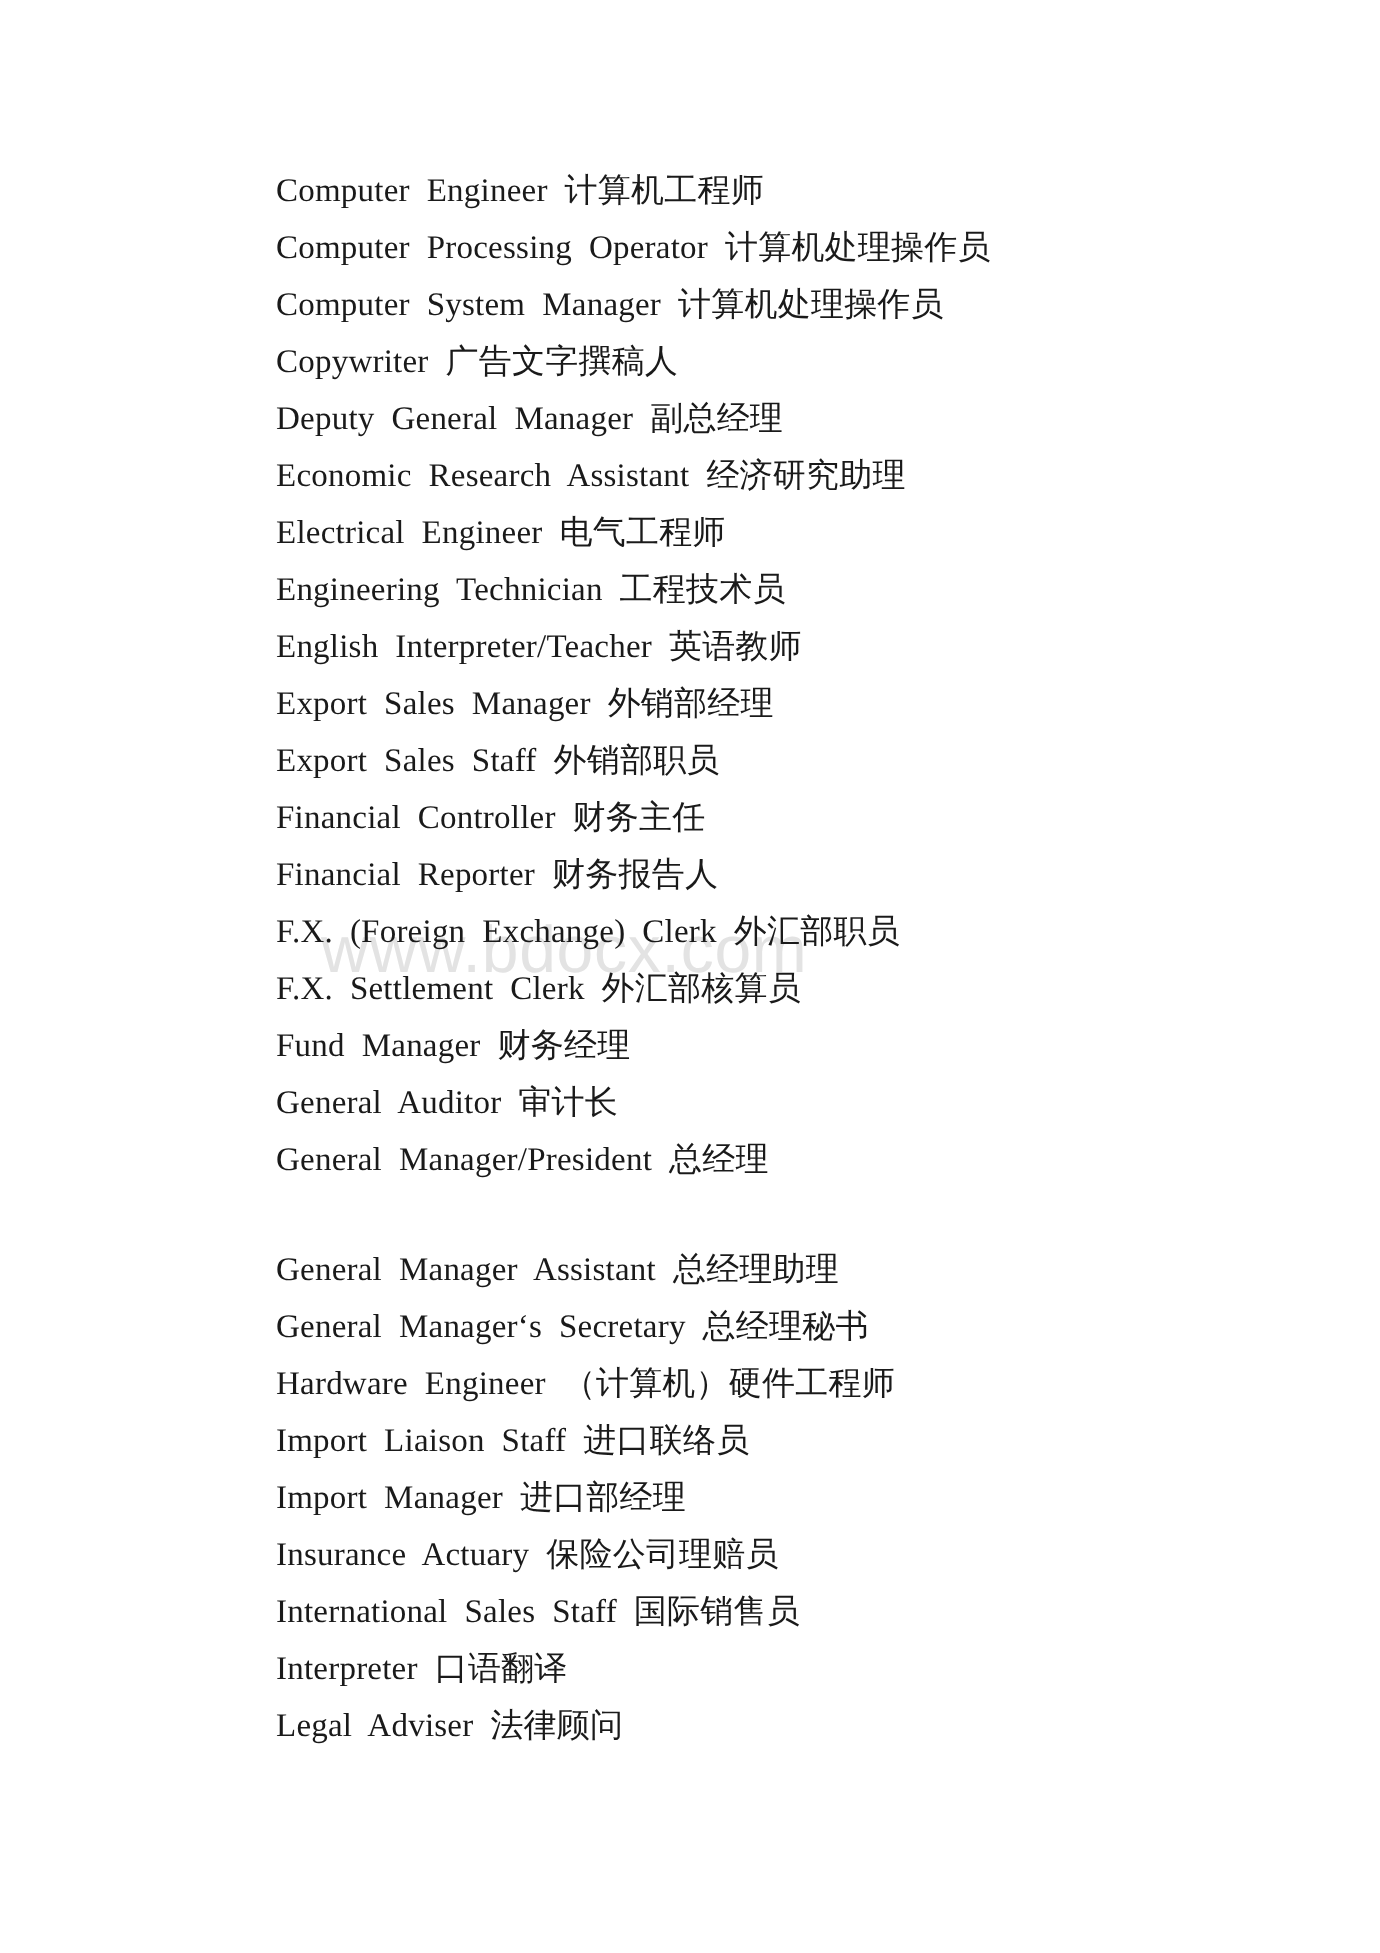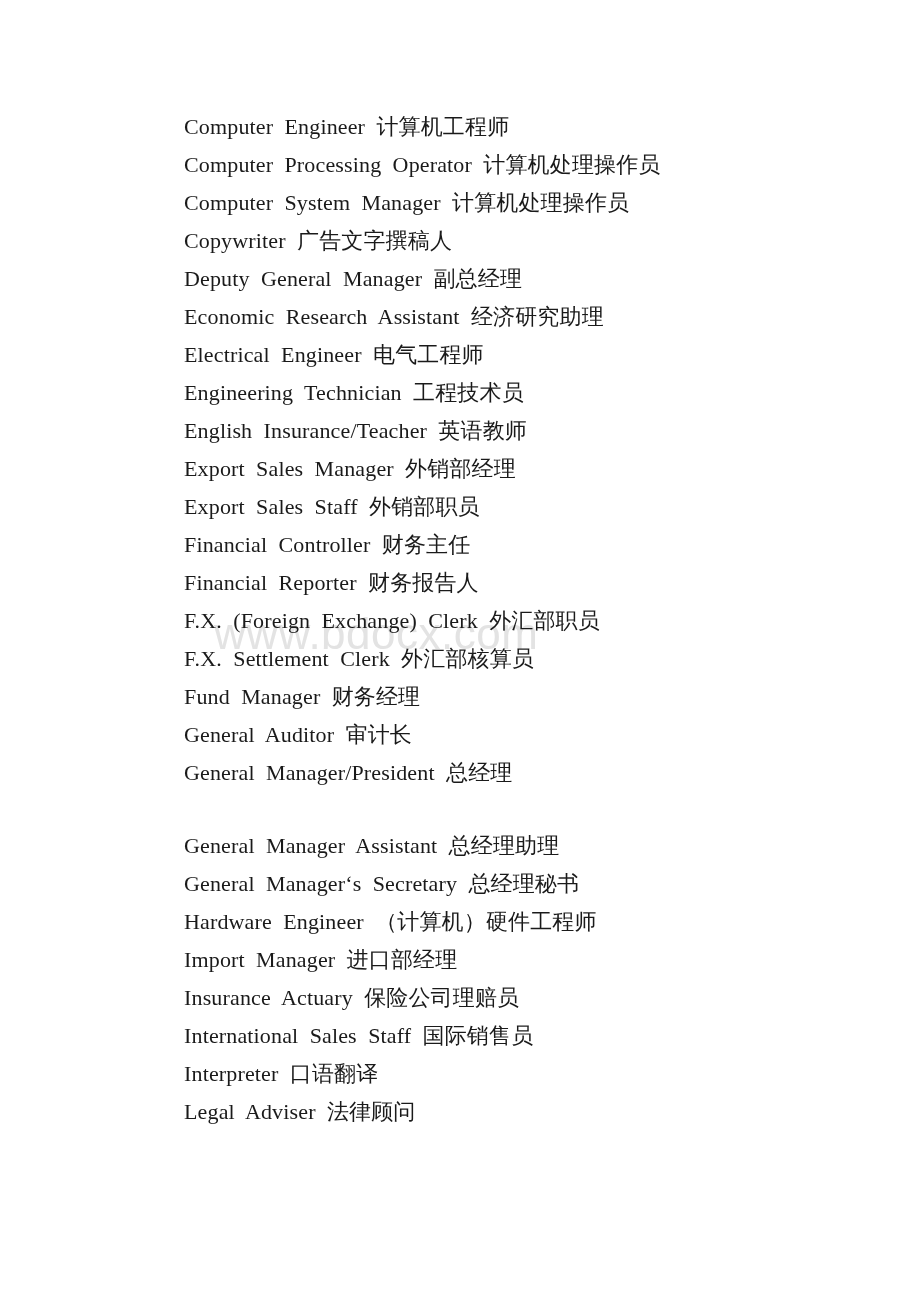--- a/index.html
+++ b/index.html
@@ -77,34 +77,35 @@
   <div id="content">
 
     <div class="line">Computer  Engineer  计算机工程师</div>
     <div class="line">Computer  Processing  Operator  计算机处理操作员</div>
     <div class="line">Computer  System  Manager  计算机处理操作员</div>
     <div class="line">Copywriter  广告文字撰稿人</div>
     <div class="line">Deputy  General  Manager  副总经理</div>
     <div class="line">Economic  Research  Assistant  经济研究助理</div>
     <div class="line">Electrical  Engineer  电气工程师</div>
     <div class="line">Engineering  Technician  工程技术员</div>
-    <div class="line">English  Insurance/Teacher  英语教师</div>
+    <div class="line">English  Interpreter/Teacher  英语教师</div>
     <div class="line">Export  Sales  Manager  外销部经理</div>
     <div class="line">Export  Sales  Staff  外销部职员</div>
     <div class="line">Financial  Controller  财务主任</div>
     <div class="line">Financial  Reporter  财务报告人</div>
     <div class="line">F.X.  (Foreign  Exchange)  Clerk  外汇部职员</div>
     <div class="line">F.X.  Settlement  Clerk  外汇部核算员</div>
     <div class="line">Fund  Manager  财务经理</div>
     <div class="line">General  Auditor  审计长</div>
     <div class="line">General  Manager/President  总经理</div>
     <div class="line spacer"></div>
     <div class="line">General  Manager  Assistant  总经理助理</div>
     <div class="line">General  Manager‘s  Secretary  总经理秘书</div>
     <div class="line">Hardware  Engineer  （计算机）硬件工程师</div>
+    <div class="line">Import  Liaison  Staff  进口联络员</div>
     <div class="line">Import  Manager  进口部经理</div>
     <div class="line">Insurance  Actuary  保险公司理赔员</div>
     <div class="line">International  Sales  Staff  国际销售员</div>
     <div class="line">Interpreter  口语翻译</div>
     <div class="line">Legal  Adviser  法律顾问</div>
 
   </div>
 </div>
 
 </body></html>

